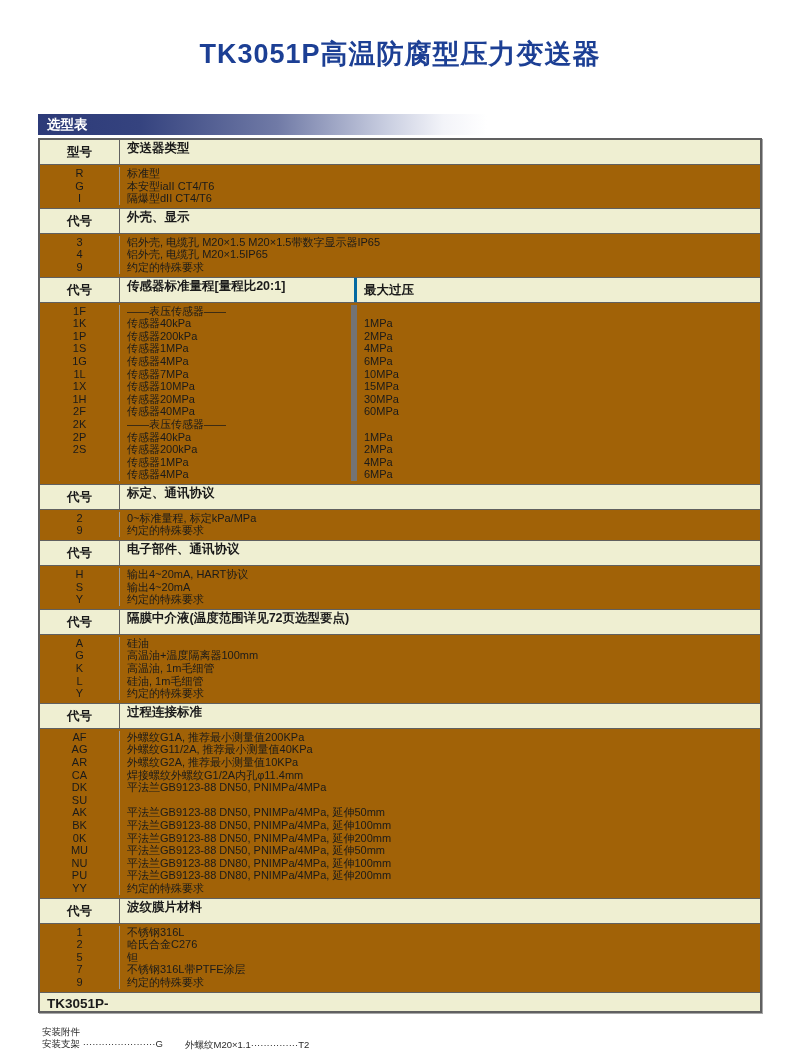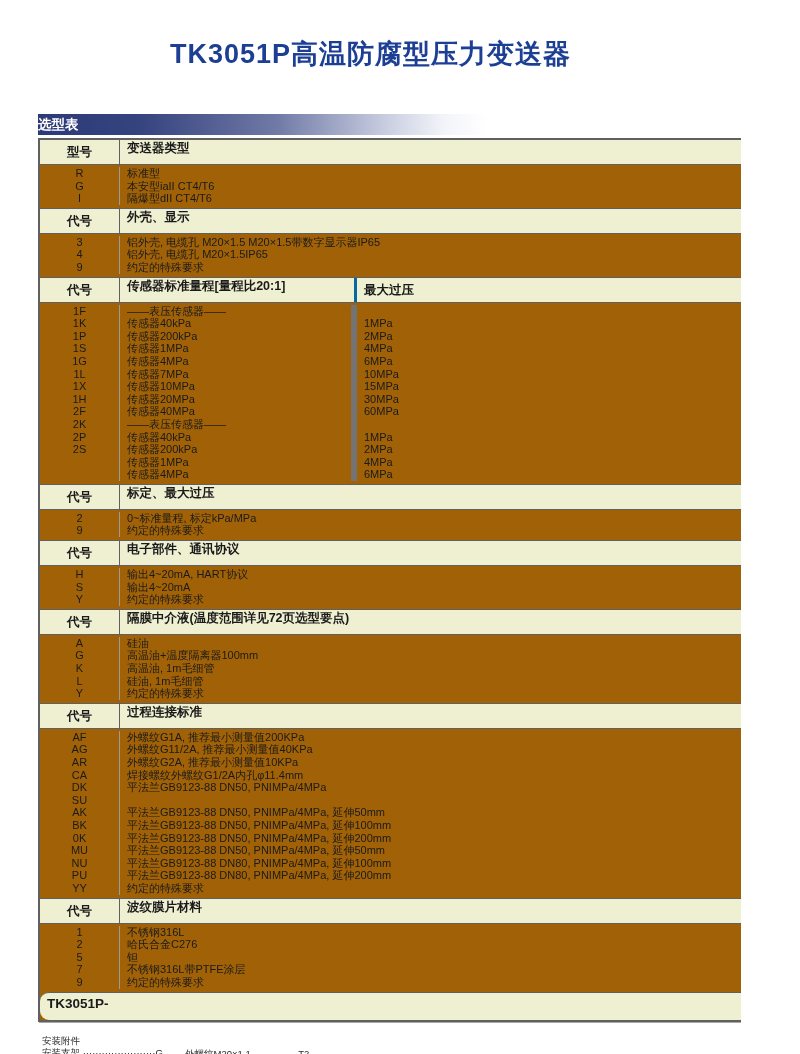--- a/index.html
+++ b/index.html
@@ -1,43 +1,43 @@
 <!DOCTYPE html>
 <html><head>
 <meta charset="utf-8">
 <style>
   html,body { margin:0; padding:0; background:#ffffff; }
   body { width:800px; height:1054px; font-family:"Liberation Sans","DejaVu Sans",sans-serif; color:#1a1a1a; }
-  .page { position:relative; width:741px; height:1054px; overflow:hidden; }
+  .page { position:relative; width:800px; height:1054px; overflow:hidden; }
 
   .title { margin:36px 0 0 0; text-align:center; color:#1c3f94; font-size:27px; font-weight:bold; letter-spacing:1px; }
 
   .section-bar { margin:42px 0 3px 38px; width:724px; height:21px; box-sizing:border-box;
     background:linear-gradient(90deg,#2c3a78 0%,#35437f 14%,#707aa6 33%,#c8cde0 48%,#f3f4f9 56%,#ffffff 62%);
-    color:#ffffff; font-weight:bold; font-size:13.5px; line-height:21px; }
+    color:#ffffff; font-weight:bold; font-size:13.5px; line-height:21px; padding-left:9px; }
 
   .sel-table { margin-left:38px; width:724px; border:2px solid #606060; box-sizing:border-box; background:#a16207; box-shadow:1px 1px 0 #a8a8a8; }
 
   .sec-header { display:grid; grid-template-columns:80px 1fr; background:#efefd2; border-top:1px solid #606060; border-bottom:1px solid #606060; font-weight:bold; font-size:12.5px; }
   .sec-header.cols3 { grid-template-columns:80px 237px 1fr; }
   .sec-header.first { border-top:none; }
   .sec-header .h-code { text-align:center; padding:4px 0 3px; border-right:1px solid #606060; }
   .sec-header .h-desc { padding:0 0 3px 7px; }
   .sec-header.cols3 .h-desc { border-right:3px solid #0369a1; }
   .sec-header .h-over { padding:4px 6px 3px 7px; }
 
   .sec-body { padding:2px 0 3px; font-size:11px; }
   .body-row { display:grid; grid-template-columns:80px 1fr; line-height:12.6px; }
   .body-row.cols3 { grid-template-columns:80px 237px 1fr; }
   .body-row .b-code { text-align:center; border-right:1px solid #9a9a9a; }
   .body-row .b-desc { padding-left:7px; }
   .body-row.cols3 .b-desc { border-right:6px solid #737373; }
   .body-row .b-over { padding-left:7px; }
 
-  .model-row { background:#efefd2; border-top:1px solid #606060; font-weight:bold; font-size:13.5px; padding:3px 7px 9px;border-radius:9px; }
+  .model-row { background:#efefd2; border-top:1px solid #606060; font-weight:bold; font-size:13.5px; padding:3px 7px 0; }
 
   .notes { margin:13px 0 0 42px; display:flex; font-size:9.5px; color:#2a2a2a; }
   .notes-left { width:143px; line-height:12.5px; }
   .notes-left div { white-space:nowrap; }
   .notes-right { margin-top:12px; line-height:13px; }
 </style>
 </head>
 <body>
 
 <div class="page">
@@ -157,21 +157,21 @@
           <div class="b-over">4MPa</div>
         </div>
         <div class="body-row cols3">
           <div class="b-code">&nbsp;</div>
           <div class="b-desc">传感器4MPa</div>
           <div class="b-over">6MPa</div>
         </div>
       </div>
       <div class="sec-header">
         <div class="h-code">代号</div>
-        <div class="h-desc">标定、最大过压</div>
+        <div class="h-desc">标定、通讯协议</div>
       </div>
       <div class="sec-body">
         <div class="body-row">
           <div class="b-code">2</div>
           <div class="b-desc">0~标准量程, 标定kPa/MPa</div>
         </div>
         <div class="body-row">
           <div class="b-code">9</div>
           <div class="b-desc">约定的特殊要求</div>
         </div>

